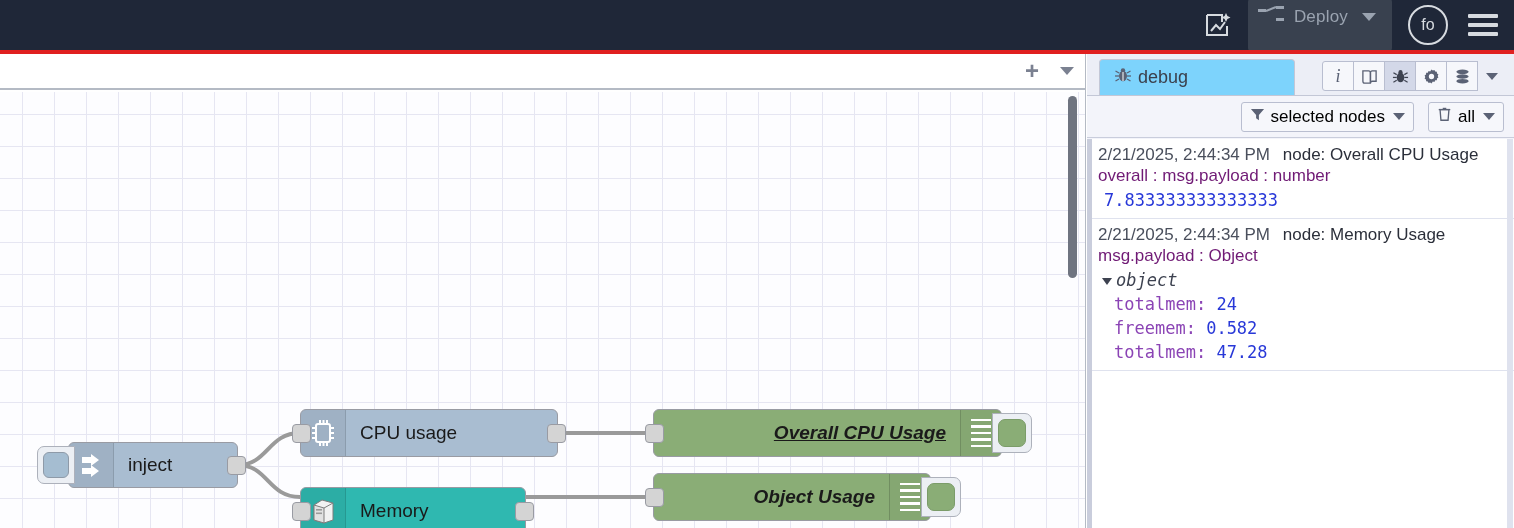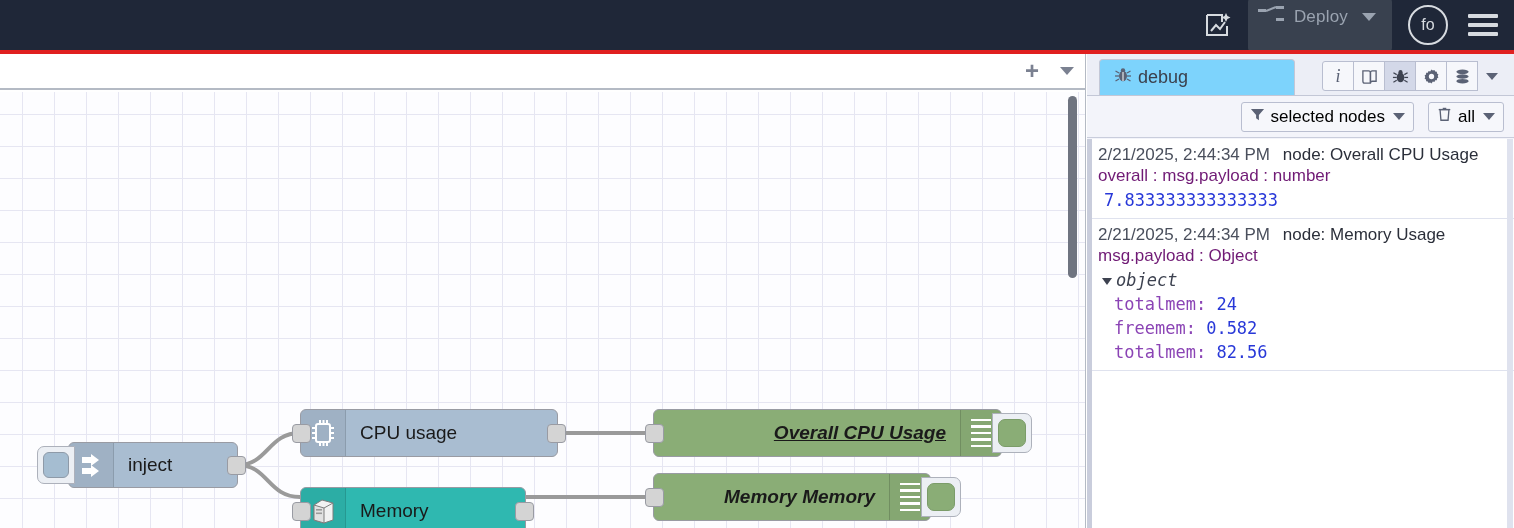--- a/index.html
+++ b/index.html
@@ -477,21 +477,21 @@
             <u></u>
             <u></u>
         </div>
         <div class="dbg-toggle">
             <i></i>
           </div>
       </div>
 
       <div class="node" style="left:653px; top:381px; width:278px; height:48px; background:#8aad76;">
         <div class="port in"></div>
-        <div class="node-label" style="text-align:right; font-style:italic; font-weight:bold;">Memory Memory</div>
+        <div class="node-label" style="text-align:right; font-style:italic; font-weight:bold;">Object Usage</div>
         <div class="dbg-lines">
           <u></u>
             <u></u>
             <u></u>
             <u></u>
             <u></u>
         </div>
         <div class="dbg-toggle">
             <i></i>
           </div>
@@ -612,20 +612,20 @@
         <div class="obj-row">
           <span class="obj-key">totalmem</span><span class="obj-key">:</span>
           <span class="obj-val">24</span>
         </div>
         <div class="obj-row">
           <span class="obj-key">freemem</span><span class="obj-key">:</span>
           <span class="obj-val">0.582</span>
         </div>
         <div class="obj-row">
           <span class="obj-key">totalmem</span><span class="obj-key">:</span>
-          <span class="obj-val">82.56</span>
+          <span class="obj-val">47.28</span>
         </div>
       </div>
     </div>
 
     <div class="sb-scroll"></div>
   </div>
 </div>
 
 </body></html>

